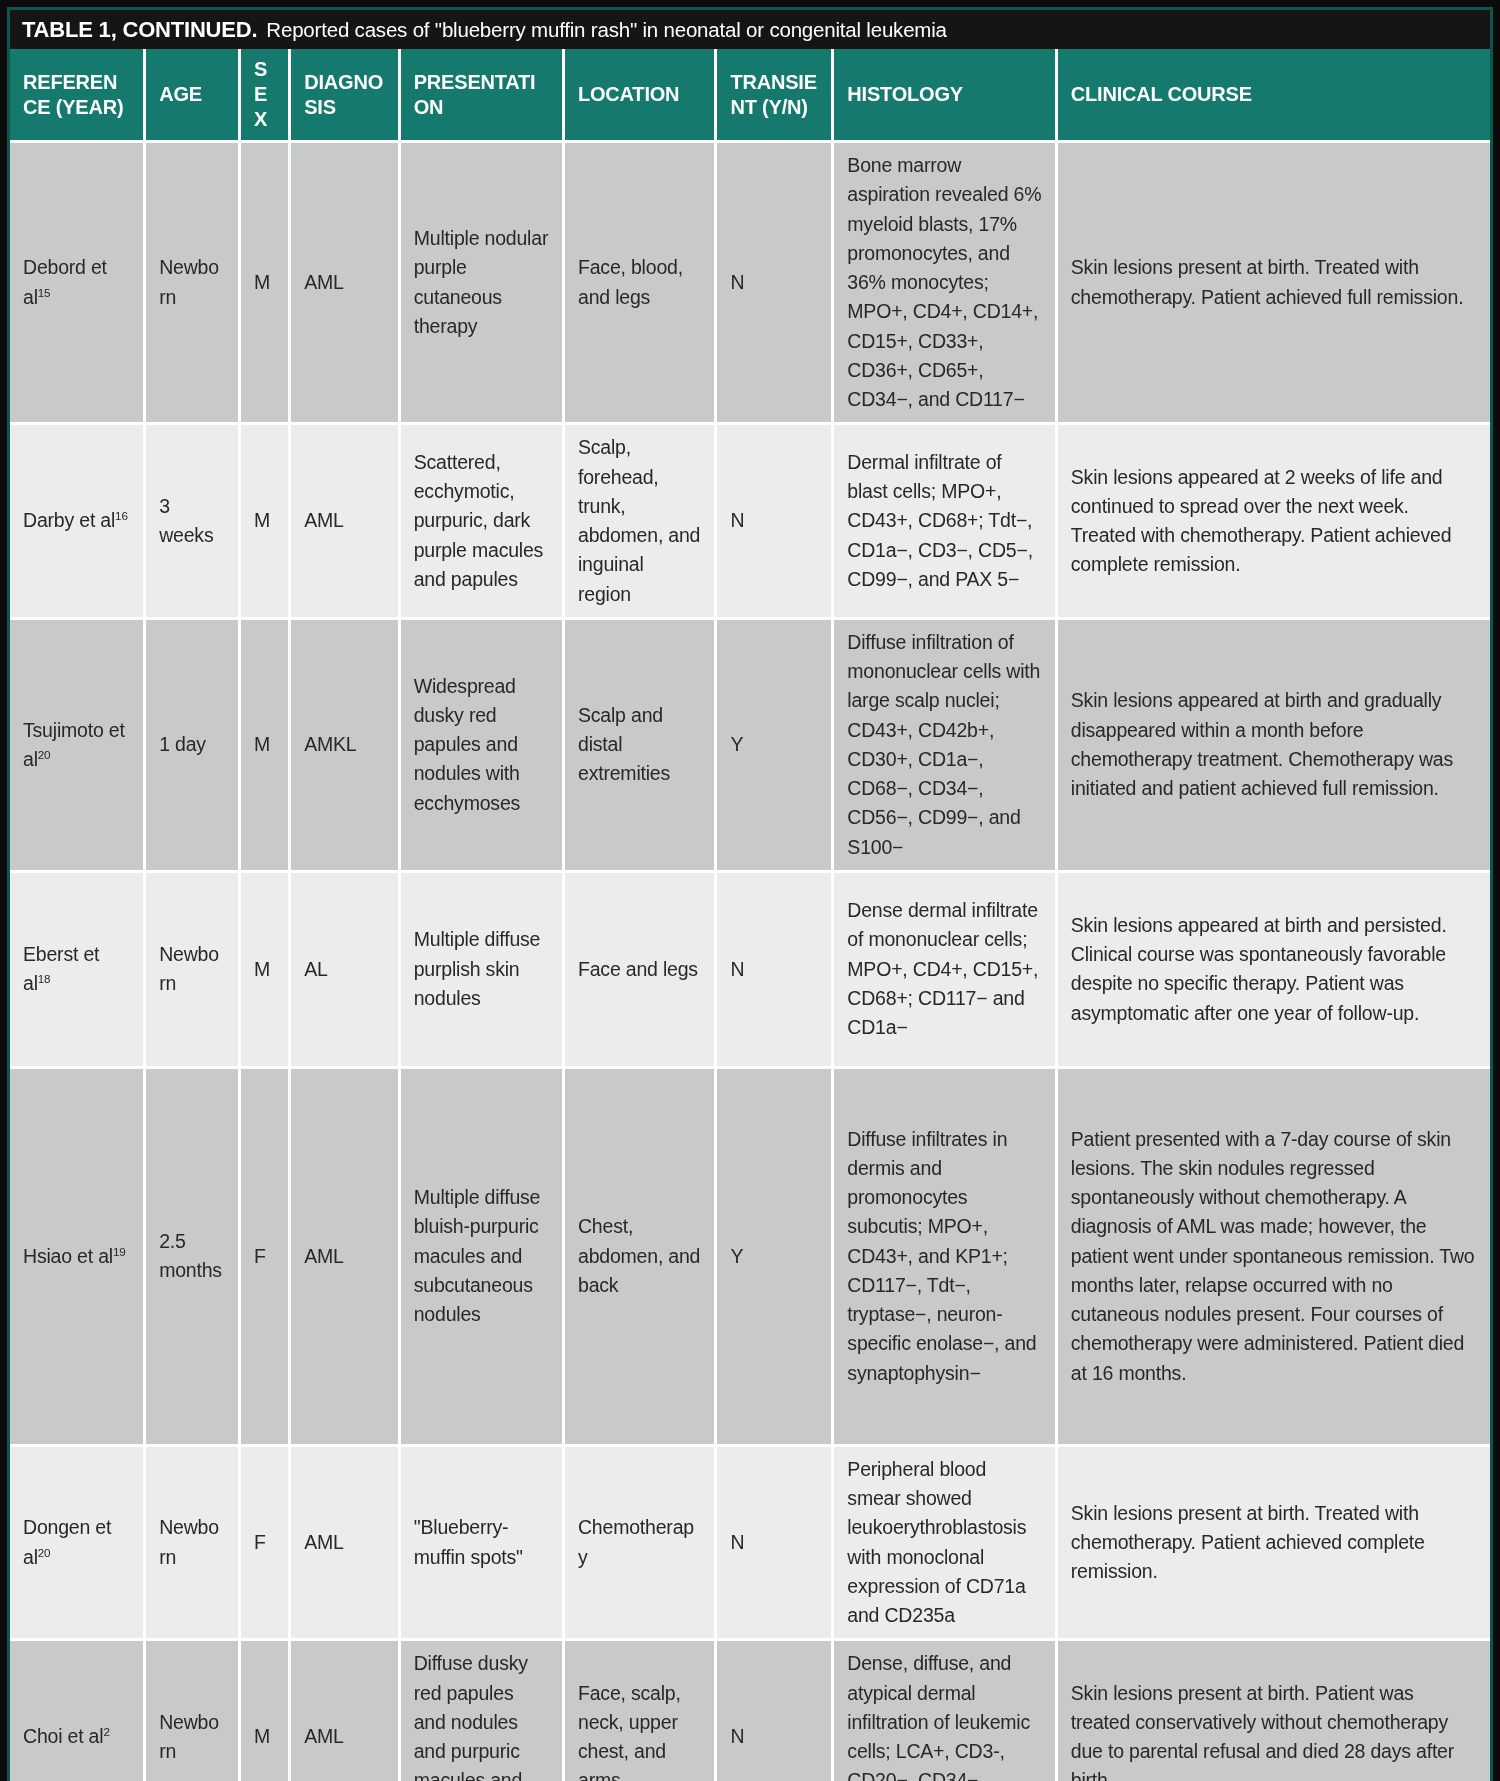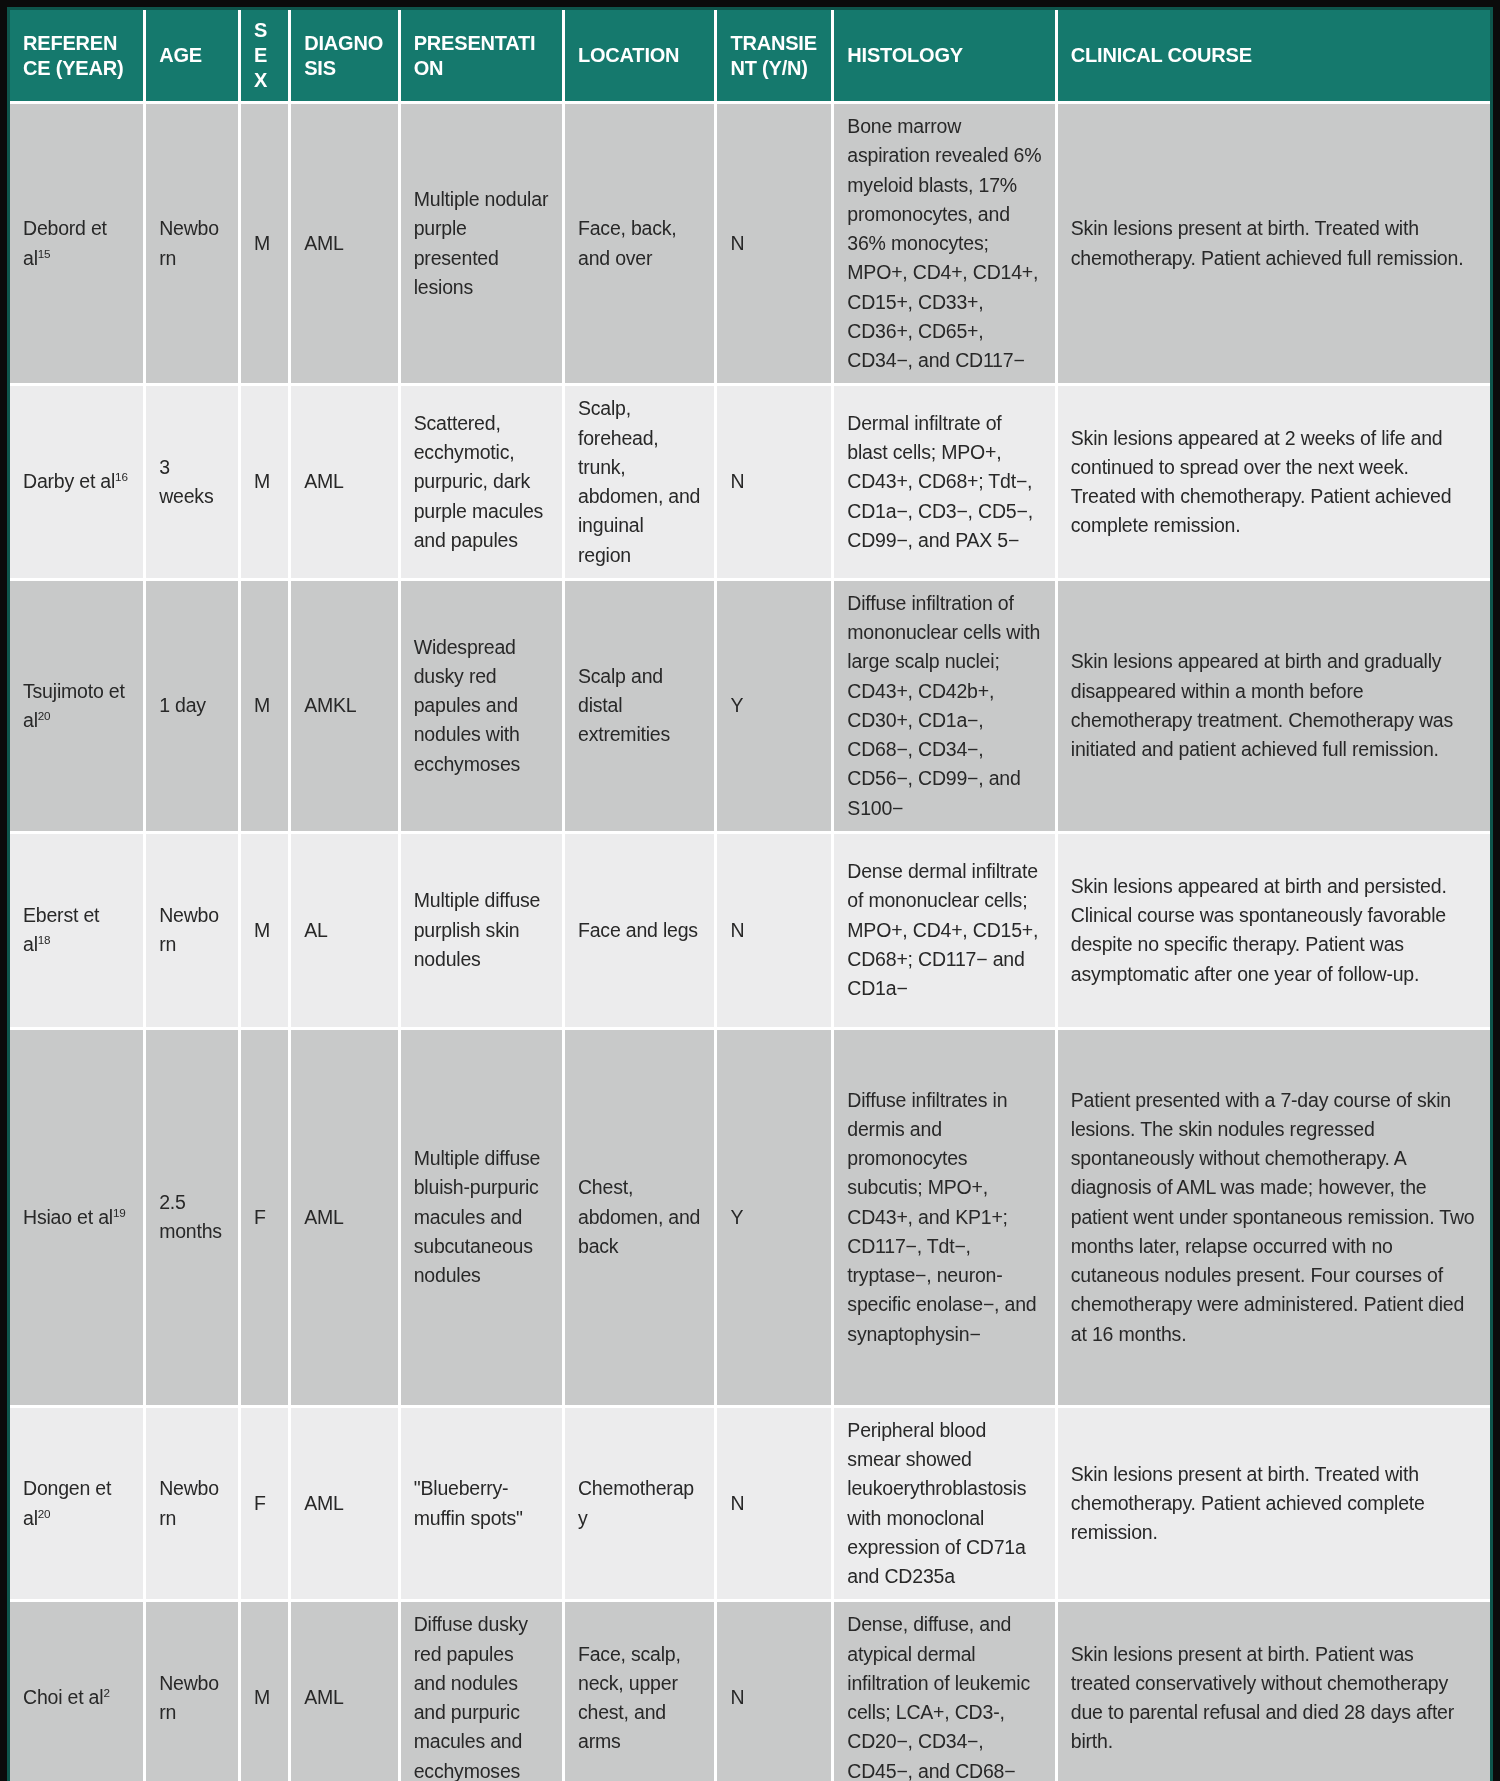--- a/index.html
+++ b/index.html
@@ -76,20 +76,24 @@
   tbody tr:nth-child(7){height:159px;}
   tbody tr:nth-child(8){height:132px;}
   sup{font-size:60%;vertical-align:super;line-height:0;}
 </style>
 </head>
 <body>
 
 <div class="page">
   <div class="inner">
 
+    <div class="titlebar">
+      <span class="title-label">TABLE 1, CONTINUED.</span>
+      <span class="title-caption">Reported cases of "blueberry muffin rash" in neonatal or congenital leukemia</span>
+    </div>
 
     <table>
       <colgroup>
           <col>
           <col>
           <col>
           <col>
           <col>
           <col>
           <col>
@@ -108,22 +112,22 @@
             <th>HISTOLOGY</th>
             <th>CLINICAL COURSE</th>
           </tr>
       </thead>
       <tbody>
           <tr>
             <td><span>Debord et al</span><sup>15</sup></td>
             <td>Newborn</td>
             <td>M</td>
             <td>AML</td>
-            <td>Multiple nodular purple presented lesions</td>
-            <td>Face, back, and over</td>
+            <td>Multiple nodular purple cutaneous therapy</td>
+            <td>Face, blood, and legs</td>
             <td>N</td>
             <td>Bone marrow aspiration revealed 6% myeloid blasts, 17% promonocytes, and 36% monocytes; MPO+, CD4+, CD14+, CD15+, CD33+, CD36+, CD65+, CD34−, and CD117−</td>
             <td>Skin lesions present at birth. Treated with chemotherapy. Patient achieved full remission.</td>
           </tr>
           <tr>
             <td><span>Darby et al</span><sup>16</sup></td>
             <td>3 weeks</td>
             <td>M</td>
             <td>AML</td>
             <td>Scattered, ecchymotic, purpuric, dark purple macules and papules</td>

